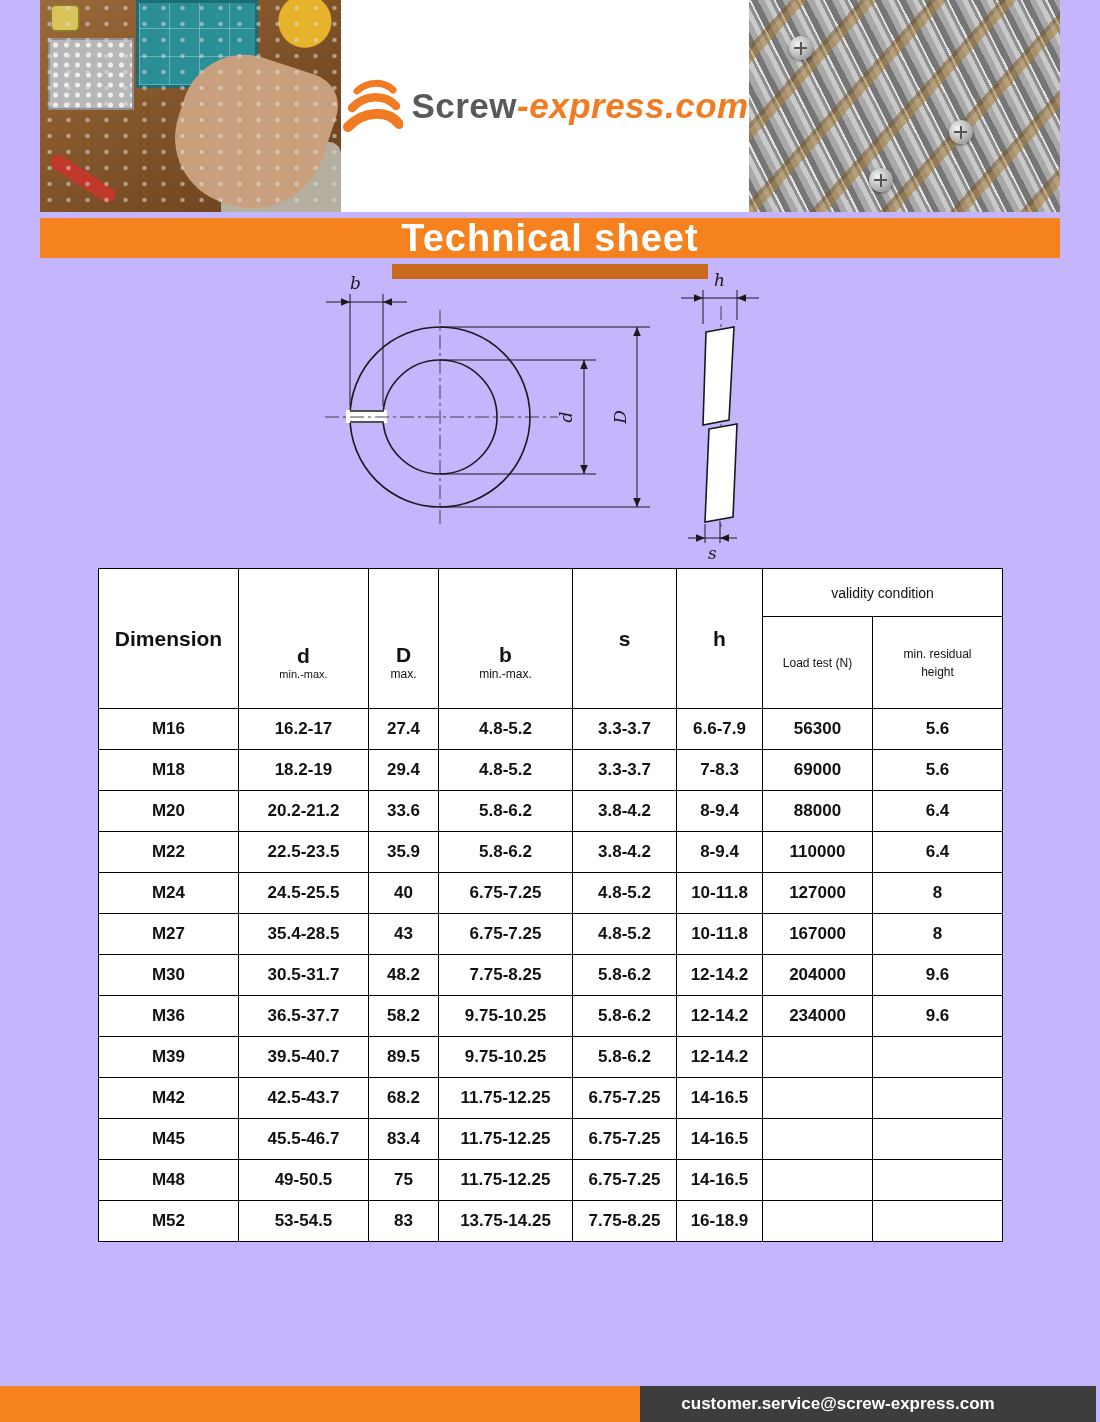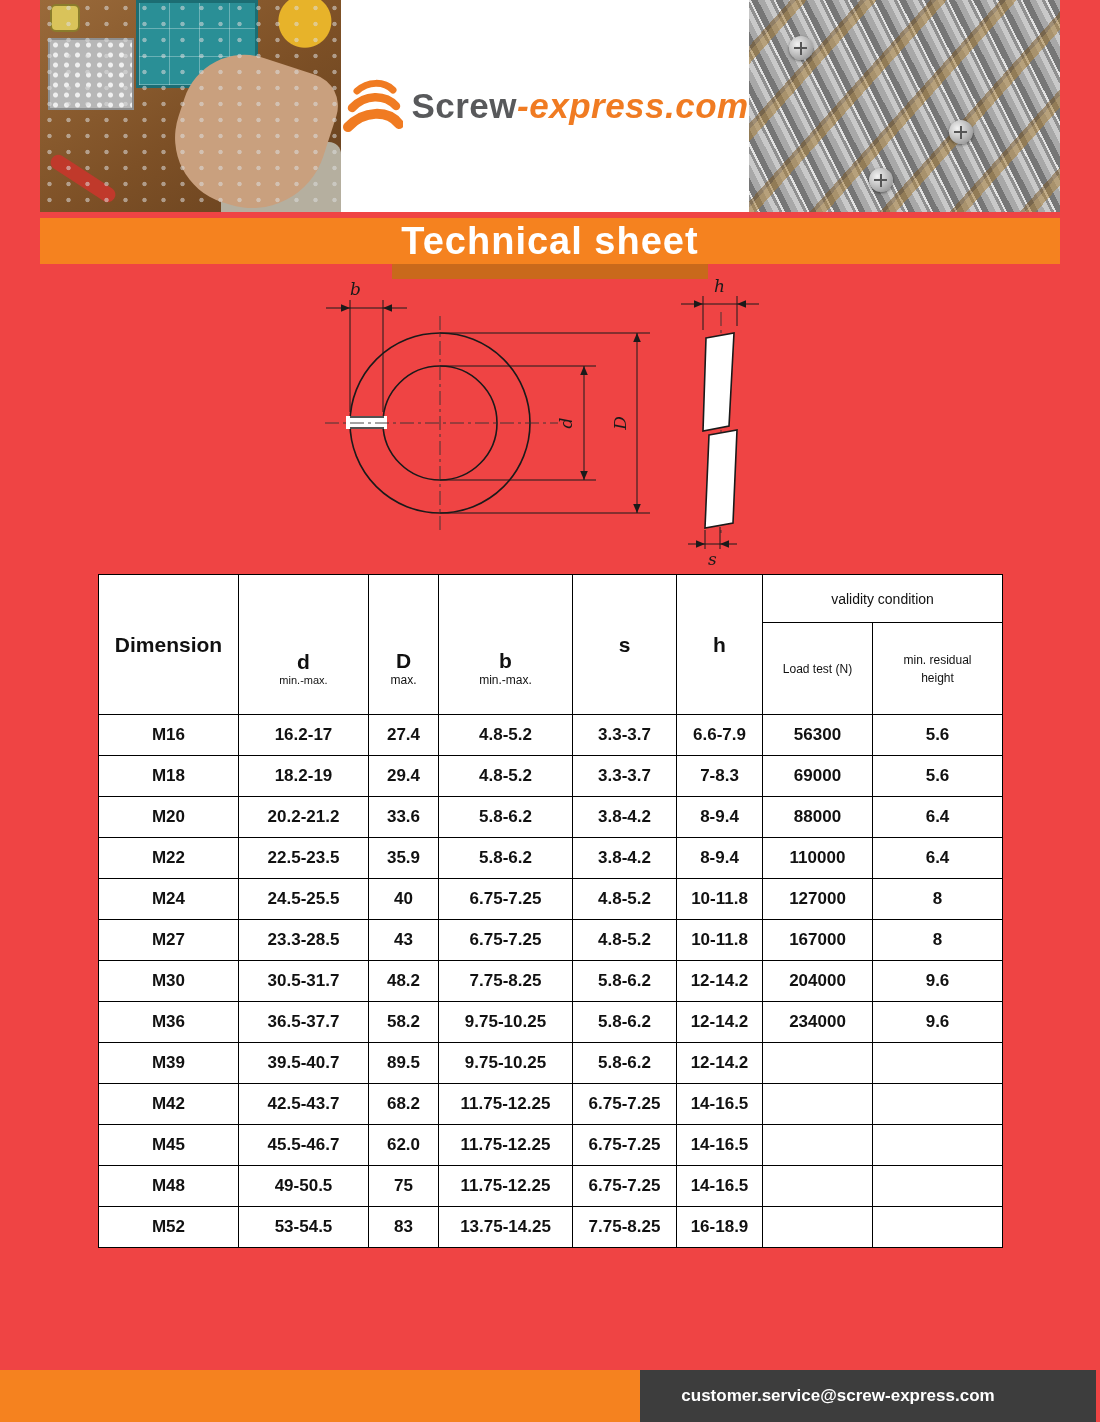--- a/index.html
+++ b/index.html
@@ -1,18 +1,18 @@
 <!DOCTYPE html>
 <html><head>
 <meta charset="utf-8">
 <style>
   * { box-sizing: border-box; margin: 0; padding: 0; }
   html, body { background: #ffffff; }
   body { font-family: "Liberation Sans", sans-serif; }
-  .page { position: relative; width: 1100px; height: 1422px; background: #ef4444; overflow: hidden; margin: 0 auto; }
+  .page { position: relative; width: 1100px; height: 1422px; background: #c4b5fd; overflow: hidden; margin: 0 auto; }
 
   
   .header { display: flex; height: 212px; padding: 0 40px; }
   .photo { position: relative; height: 212px; overflow: hidden; }
   .photo-left {
     width: 306px;
     background:
       radial-gradient(circle at 88% 10%, #e7b32a 0 26px, transparent 27px),
       linear-gradient(145deg, #9a6a3a 0%, #7d5026 55%, #66401e 100%);
   }
@@ -54,21 +54,21 @@
     box-shadow: 0 1px 3px rgba(0,0,0,.5); }
   .sh1 { left:40px; top:36px; } .sh2 { left:200px; top:120px; } .sh3 { left:120px; top:168px; }
 
   .logo-zone { flex:1; display:flex; align-items:center; justify-content:center; gap:8px; background:#fff; }
   .logo-swoosh { flex:0 0 auto; }
   .logo-text { font-size:35px; letter-spacing:.5px; white-space:nowrap; }
   .logo-dark { color:#58595b; font-weight:bold; }
   .logo-orange { color:#f07b22; font-weight:bold; font-style:italic; }
 
   
-  .banner { position:relative; margin:6px 40px 0; height:46px; background:#f5821f;
+  .banner { position:relative; margin:6px 40px 0; height:40px; background:#f5821f;
     display:flex; align-items:center; justify-content:center; }
   .banner-title { color:#fff; font-size:38px; font-weight:bold; letter-spacing:1px; }
   .banner-shadow { position:absolute; top:46px; left:50%; transform:translateX(-50%);
     width:316px; height:15px; background:#c9691b; }
 
   
   .drawing { position:relative; height:300px; margin-top:4px; }
   .drawing svg { position:absolute; inset:0; }
   .shape { fill:#fff; stroke:#1a1a1a; stroke-width:1.6; }
   .outline { fill:none; stroke:#1a1a1a; stroke-width:1.6; }
@@ -83,21 +83,21 @@
   th, td { border:1px solid #000; background:#fff; vertical-align:middle; text-align:center; color:#111; }
   .hmain { font-size:21px; font-weight:bold;margin-top:47px; }
   .hsub { font-size:12px; font-weight:normal; }
   .hsub-small { font-size:11px; font-weight:normal; }
   .validity { height:48px; font-weight:normal; font-size:14px; }
   .subhead { height:92px; font-weight:normal; font-size:12px; line-height:1.5; }
   tbody td { font-size:17px; font-weight:bold; height:41px; }
   .hardness { margin:10px 0 0 185px; font-size:13px; color:#222; }
 
   
-  .footer { position:absolute; left:0; right:4px; bottom:0; height:52px; display:flex; }
+  .footer { position:absolute; left:0; right:4px; bottom:0; height:36px; display:flex; }
   .footer-orange { width:640px; background:#f5821f; }
   .footer-dark { flex:1; background:#3d3d3d; color:#fff; display:flex; align-items:center;
     justify-content:center; font-weight:bold; font-size:17px; padding-right:60px; }
 </style>
 </head>
 <body>
 
 <div class="page">
 
   <div class="header">
@@ -275,21 +275,21 @@
             <td>24.5-25.5</td>
             <td>40</td>
             <td>6.75-7.25</td>
             <td>4.8-5.2</td>
             <td>10-11.8</td>
             <td>127000</td>
             <td>8</td>
           </tr>
           <tr>
             <td>M27</td>
-            <td>23.3-28.5</td>
+            <td>35.4-28.5</td>
             <td>43</td>
             <td>6.75-7.25</td>
             <td>4.8-5.2</td>
             <td>10-11.8</td>
             <td>167000</td>
             <td>8</td>
           </tr>
           <tr>
             <td>M30</td>
             <td>30.5-31.7</td>
@@ -326,21 +326,21 @@
             <td>68.2</td>
             <td>11.75-12.25</td>
             <td>6.75-7.25</td>
             <td>14-16.5</td>
             <td></td>
             <td></td>
           </tr>
           <tr>
             <td>M45</td>
             <td>45.5-46.7</td>
-            <td>62.0</td>
+            <td>83.4</td>
             <td>11.75-12.25</td>
             <td>6.75-7.25</td>
             <td>14-16.5</td>
             <td></td>
             <td></td>
           </tr>
           <tr>
             <td>M48</td>
             <td>49-50.5</td>
             <td>75</td>

